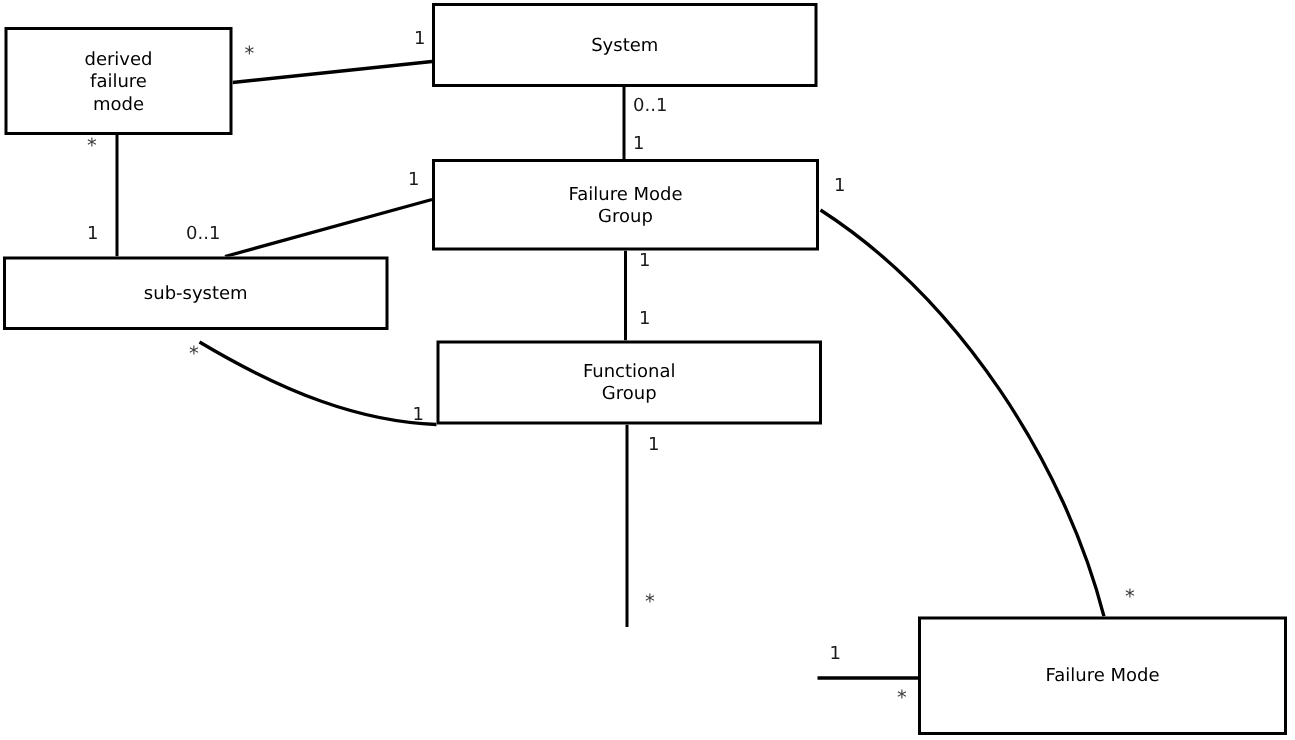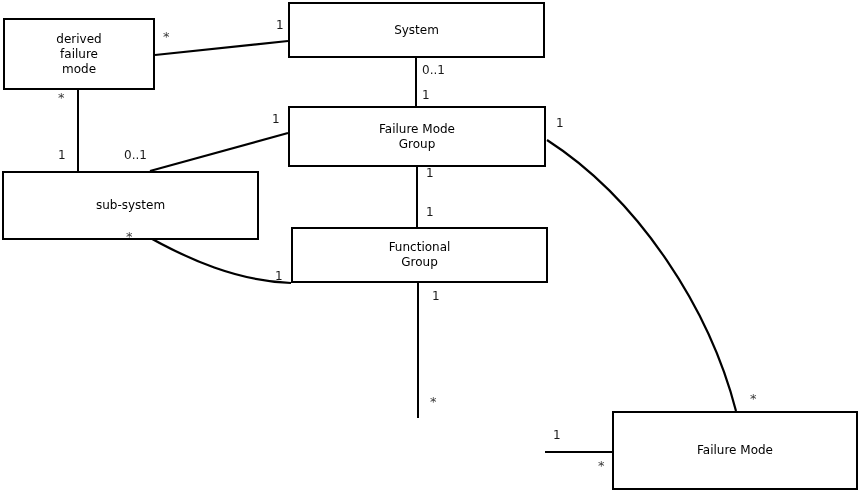--- a/index.html
+++ b/index.html
@@ -88,21 +88,21 @@
 
   <div class="uml-class-box" style="left:288px; top:2px; width:257px; height:56px;">
     <div class="uml-class-name">System</div>
   </div>
 
   <div class="uml-class-box" style="left:288px; top:106px; width:258px; height:61px;">
     <div class="uml-class-name">Failure Mode
 Group</div>
   </div>
 
-  <div class="uml-class-box" style="left:2px; top:171px; width:257px; height:69px;">
+  <div class="uml-class-box" style="left:2px; top:171px; width:257px; height:49px;">
     <div class="uml-class-name">sub-system</div>
   </div>
 
   <div class="uml-class-box" style="left:291px; top:227px; width:257px; height:56px;">
     <div class="uml-class-name">Functional
 Group</div>
   </div>
 
 
   <div class="uml-class-box" style="left:612px; top:411px; width:246px; height:79px;">

